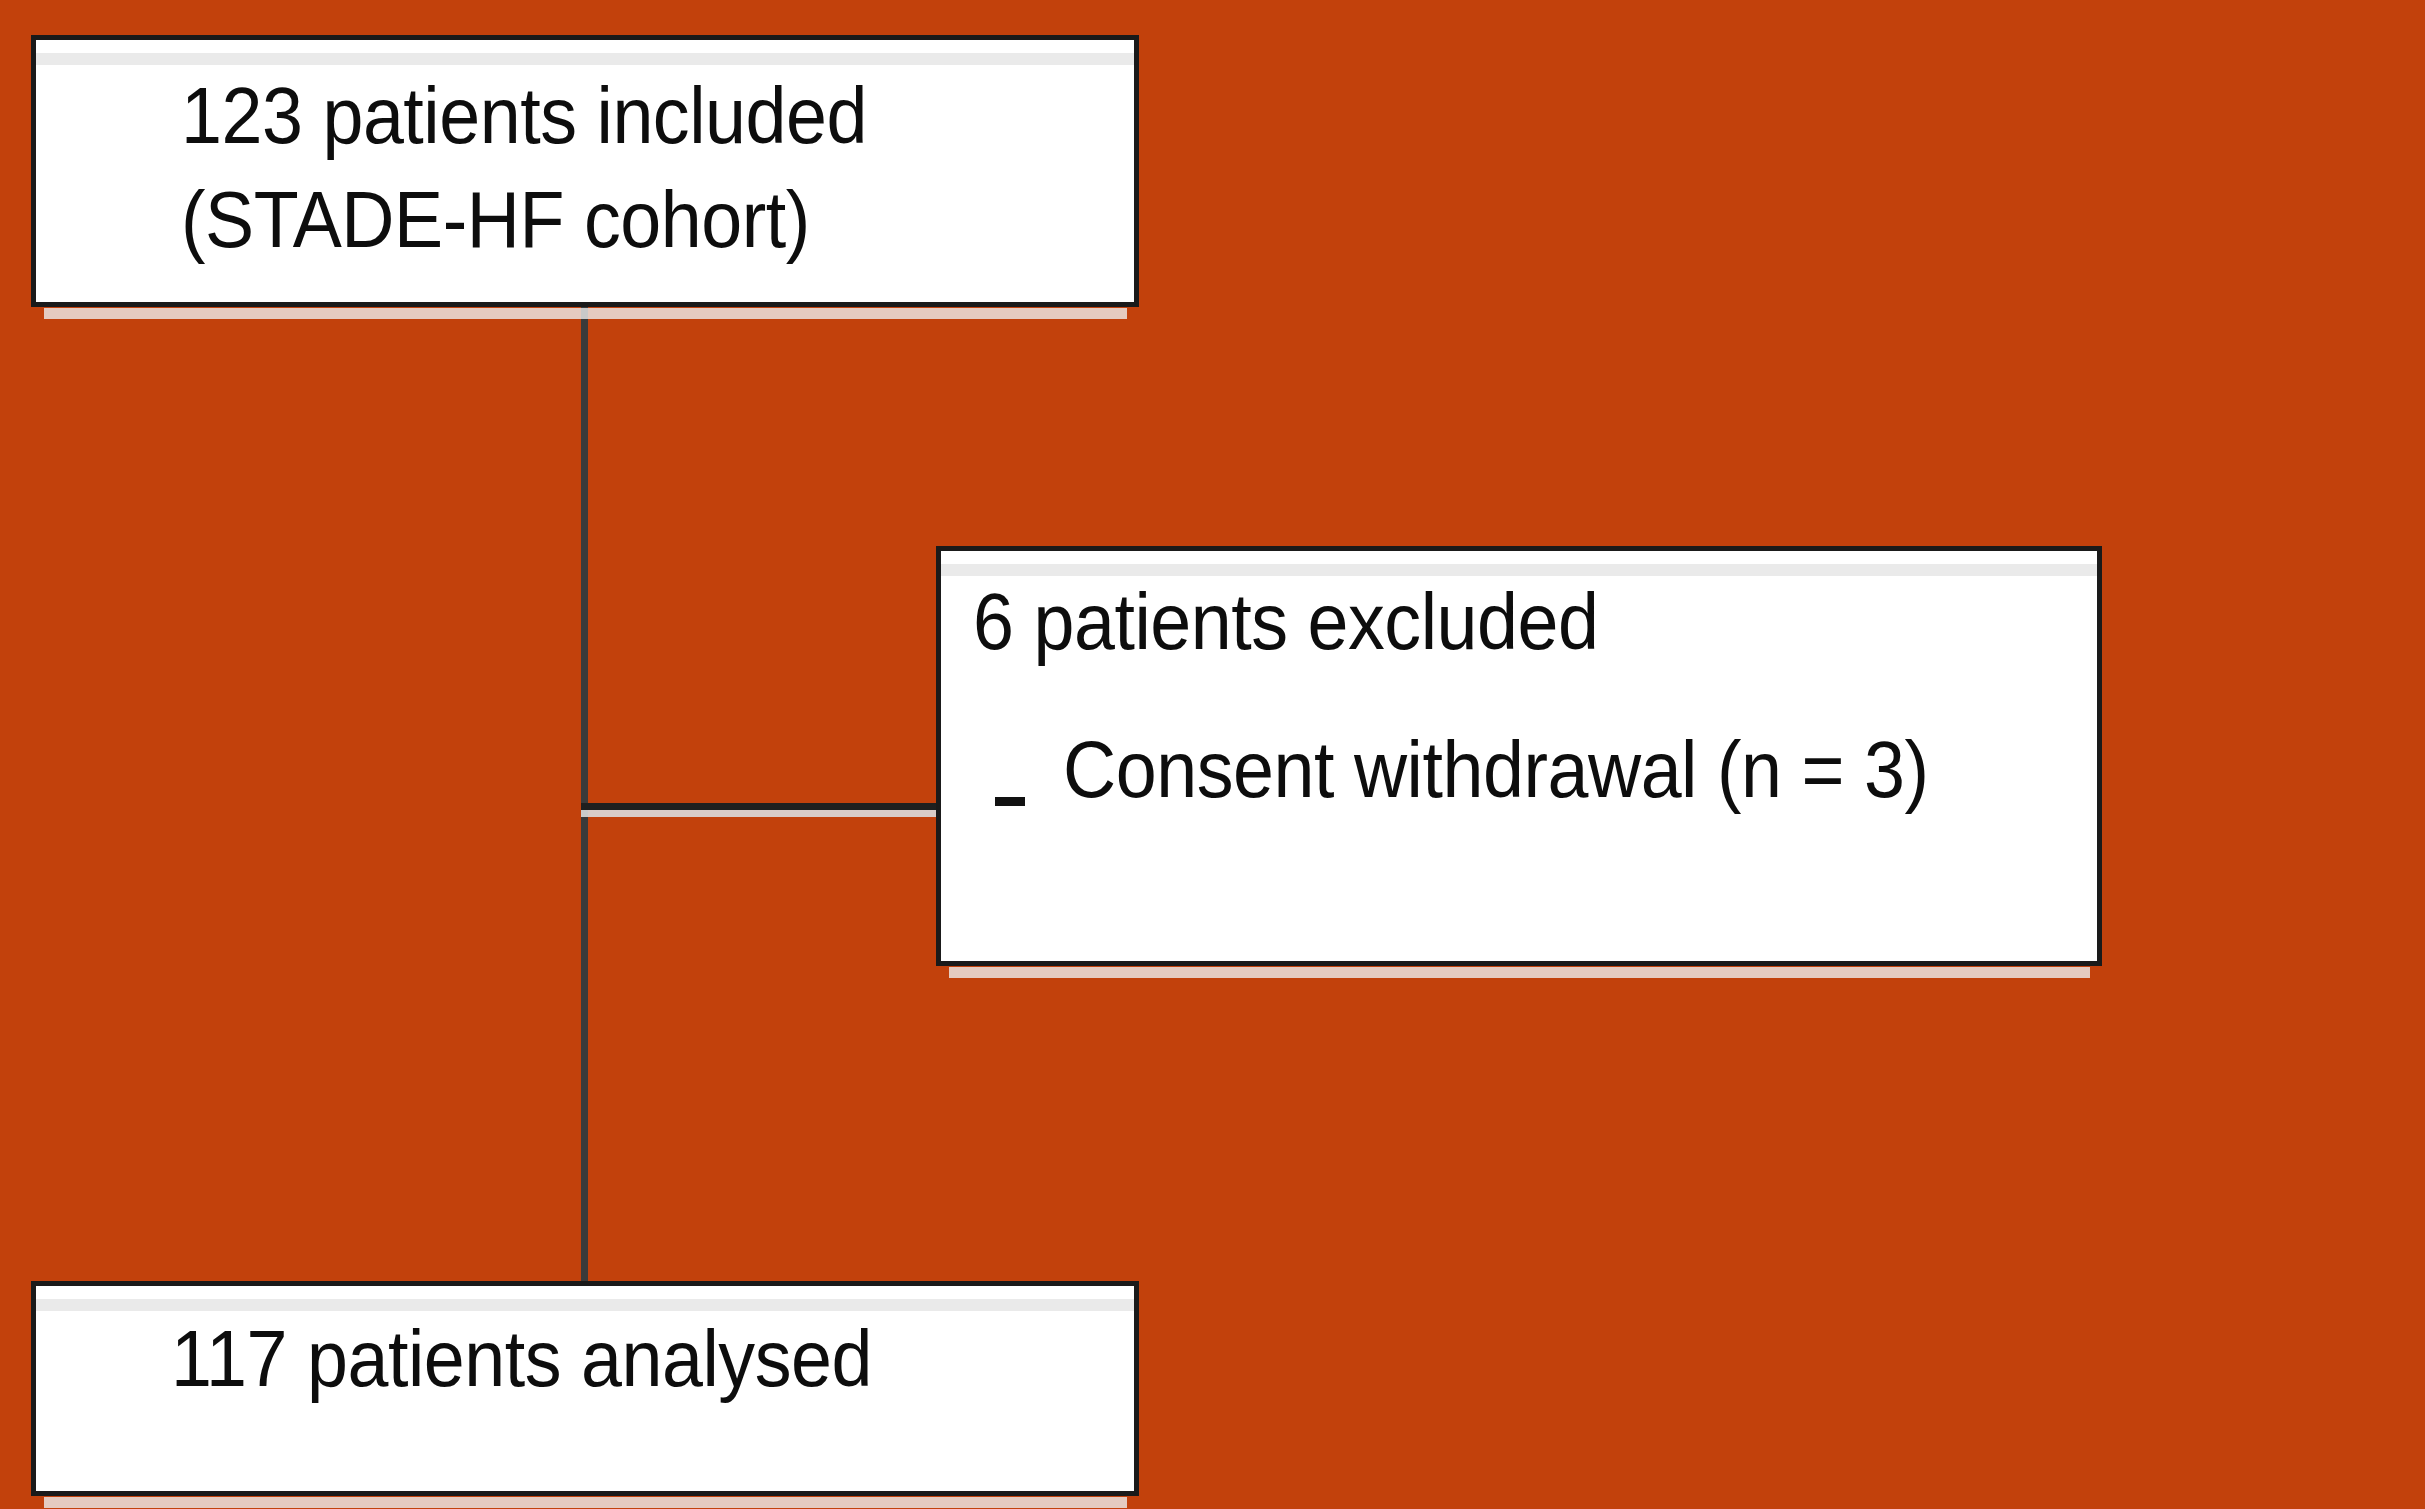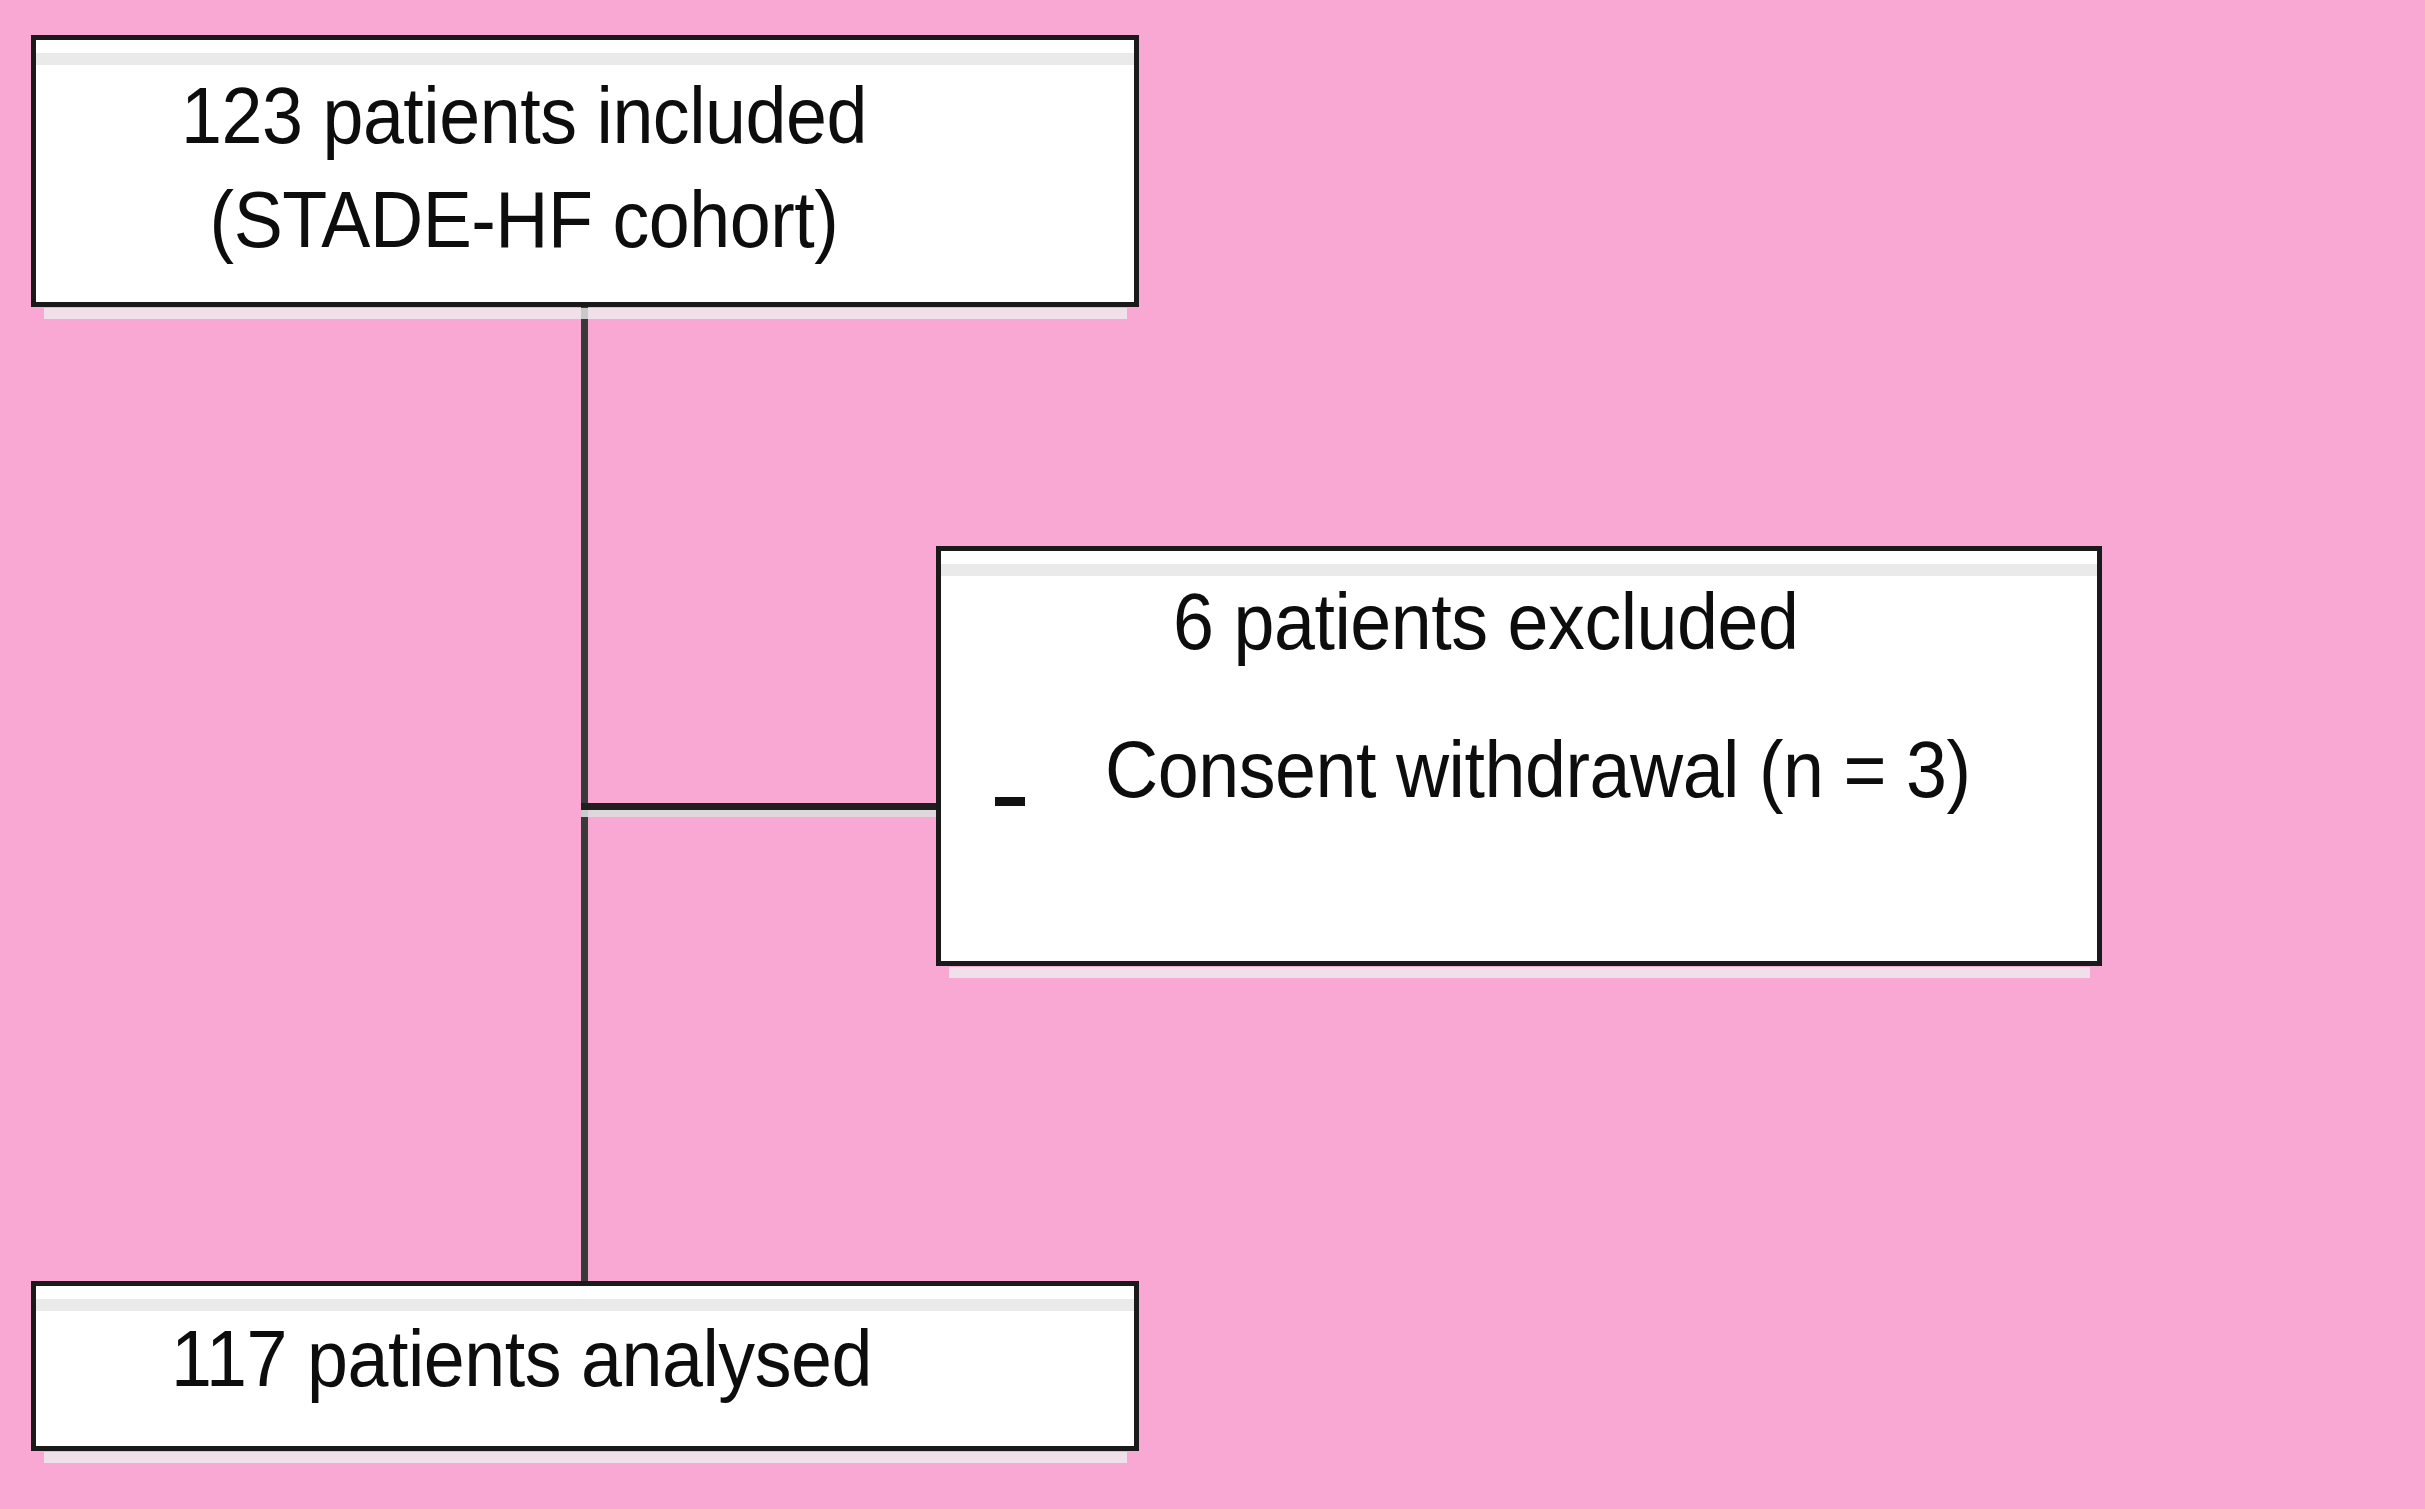--- a/index.html
+++ b/index.html
@@ -5,24 +5,23 @@
 <style>
   html, body {
     margin: 0;
     padding: 0;
     background: #ffffff;
   }
   #canvas {
     position: relative;
     width: 2426px;
     height: 1510px;
-    background: #f9a8d4;
+    background: #c2410c;
     overflow: hidden;
     font-family: "Liberation Sans", "DejaVu Sans", sans-serif;
-    text-align: center;
   }
 
   
   .fc-box {
     position: absolute;
     box-sizing: border-box;
     background: #ffffff;
     border: 5.6px solid #1a1a1a;
   }
   
@@ -60,21 +59,21 @@
   #box-excluded {
     left: 936px;
     top: 546px;
     width: 1166px;
     height: 420px;
   }
   #box-analysed {
     left: 31px;
     top: 1281px;
     width: 1108px;
-    height: 170px;
+    height: 215px;
   }
 
   
   .box-text {
     position: absolute;
     color: #0d0d0d;
     font-size: 80px;
     line-height: 104px;
     letter-spacing: -0.5px;
     white-space: nowrap;

